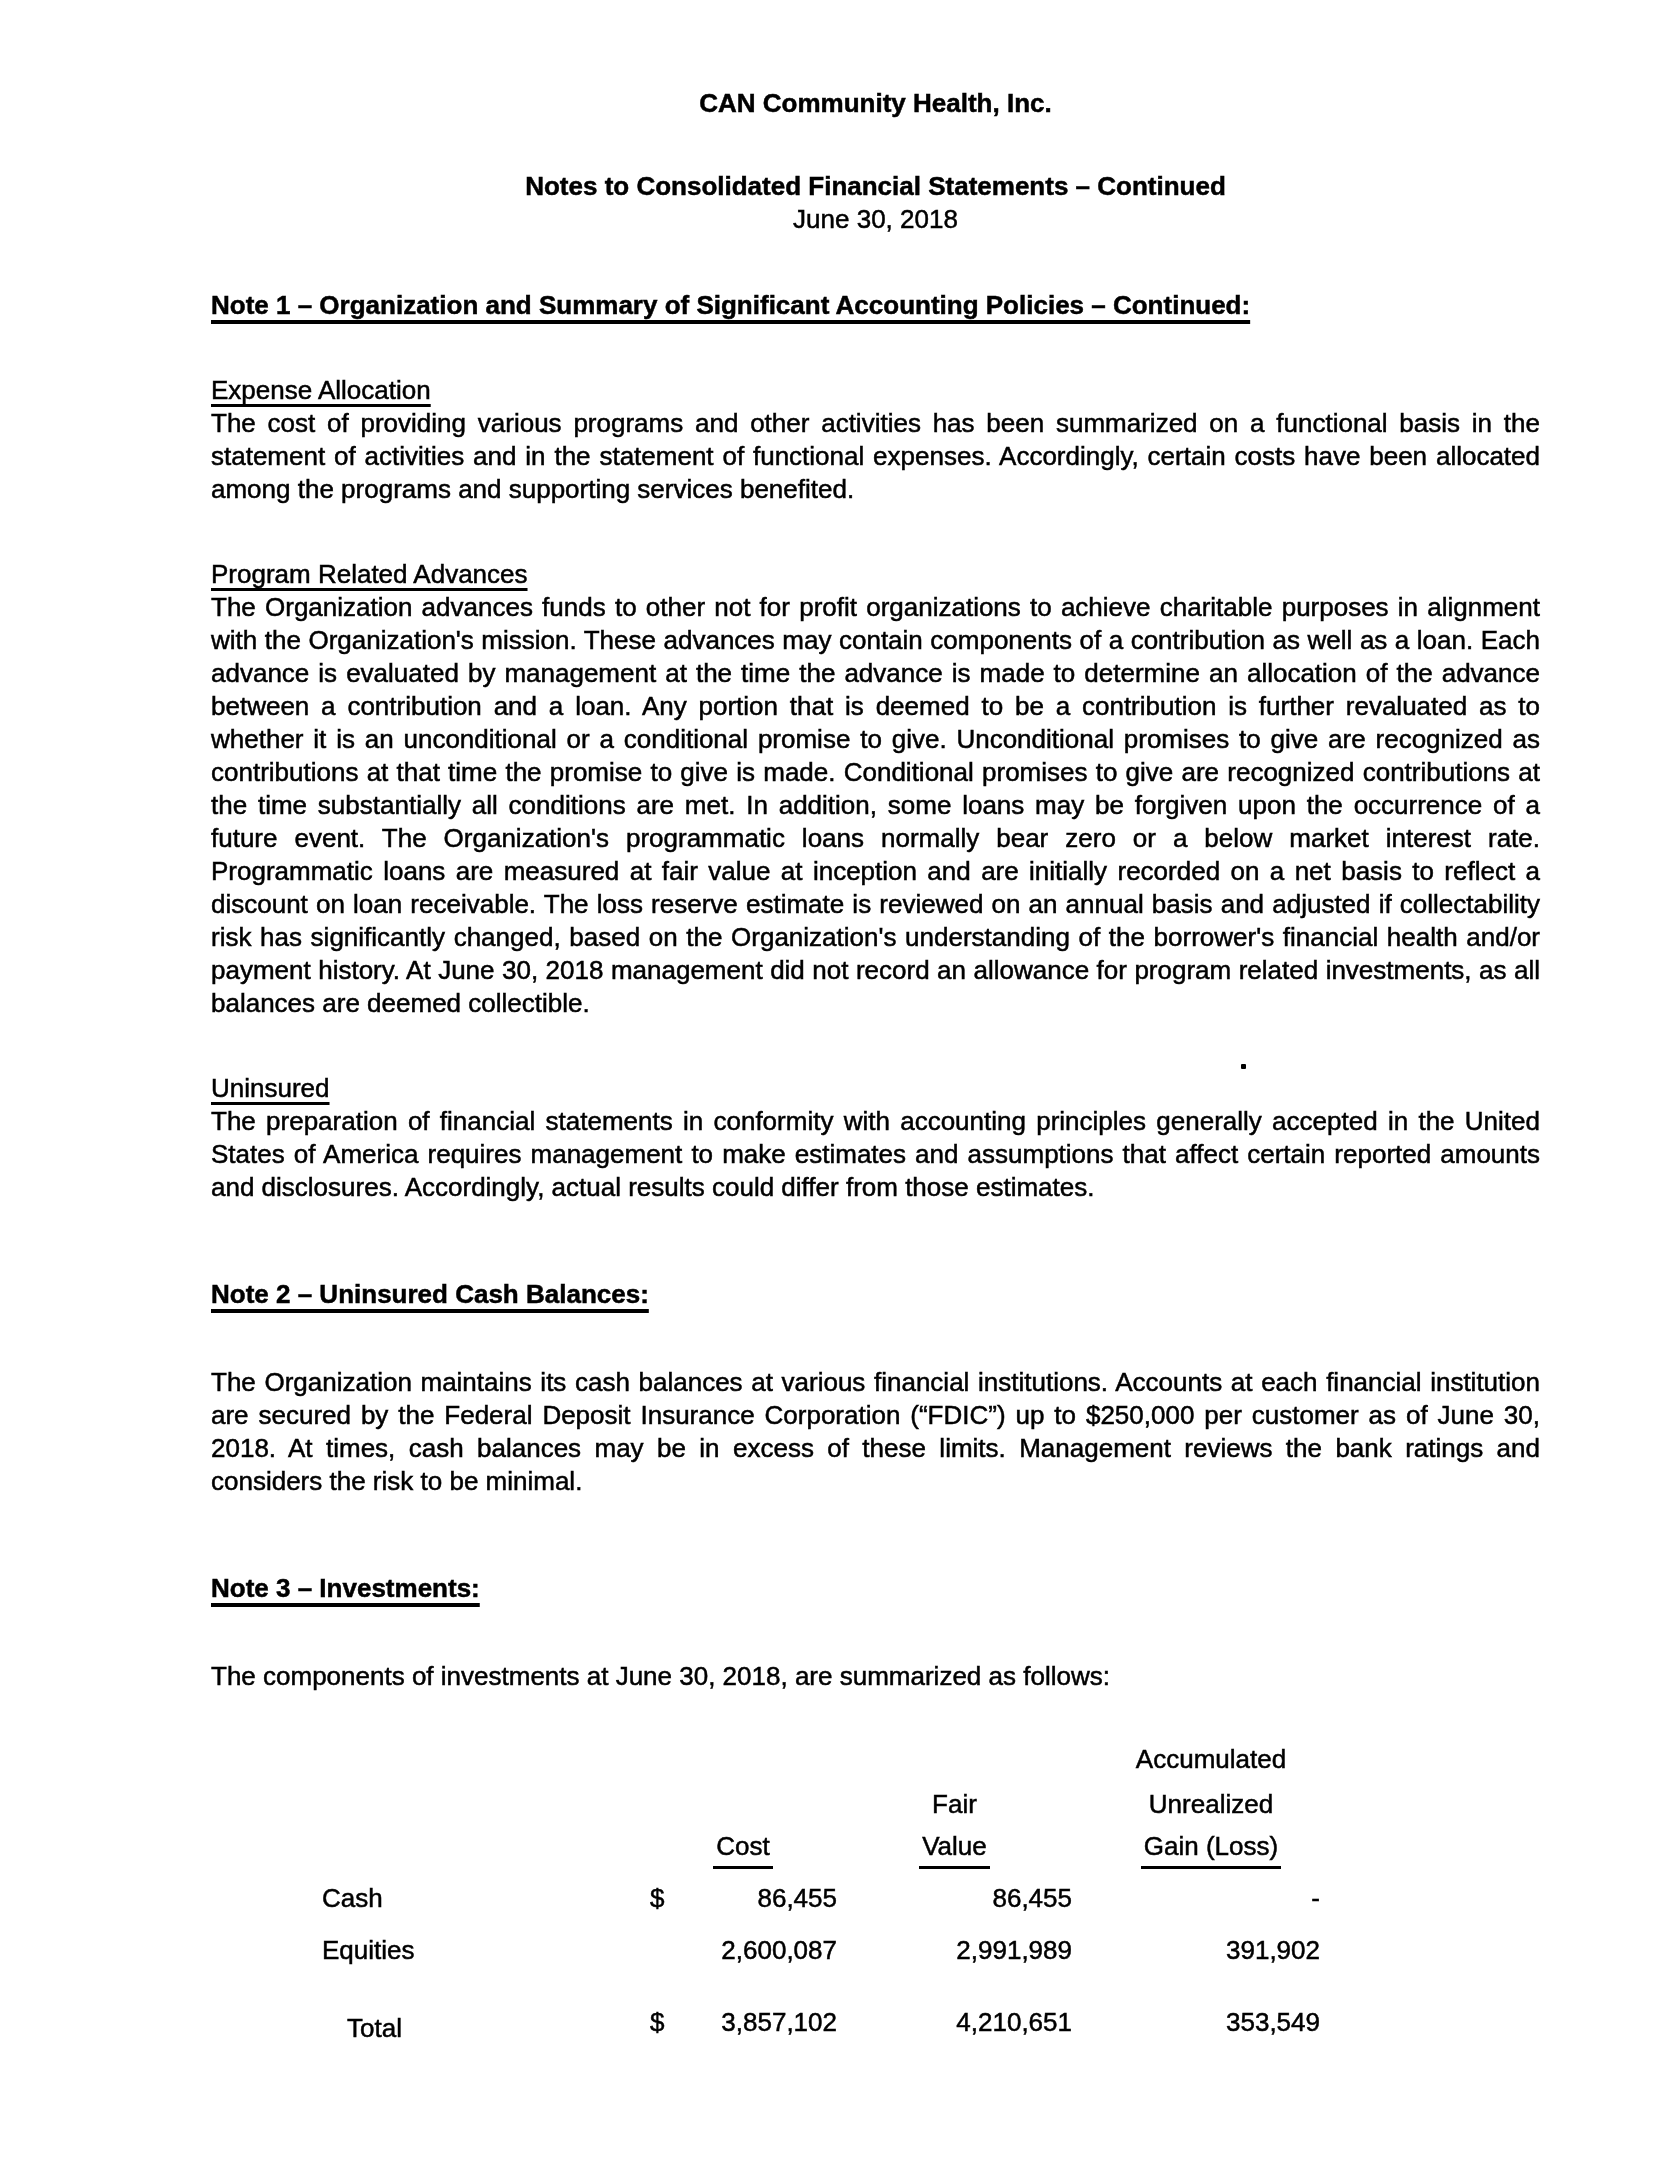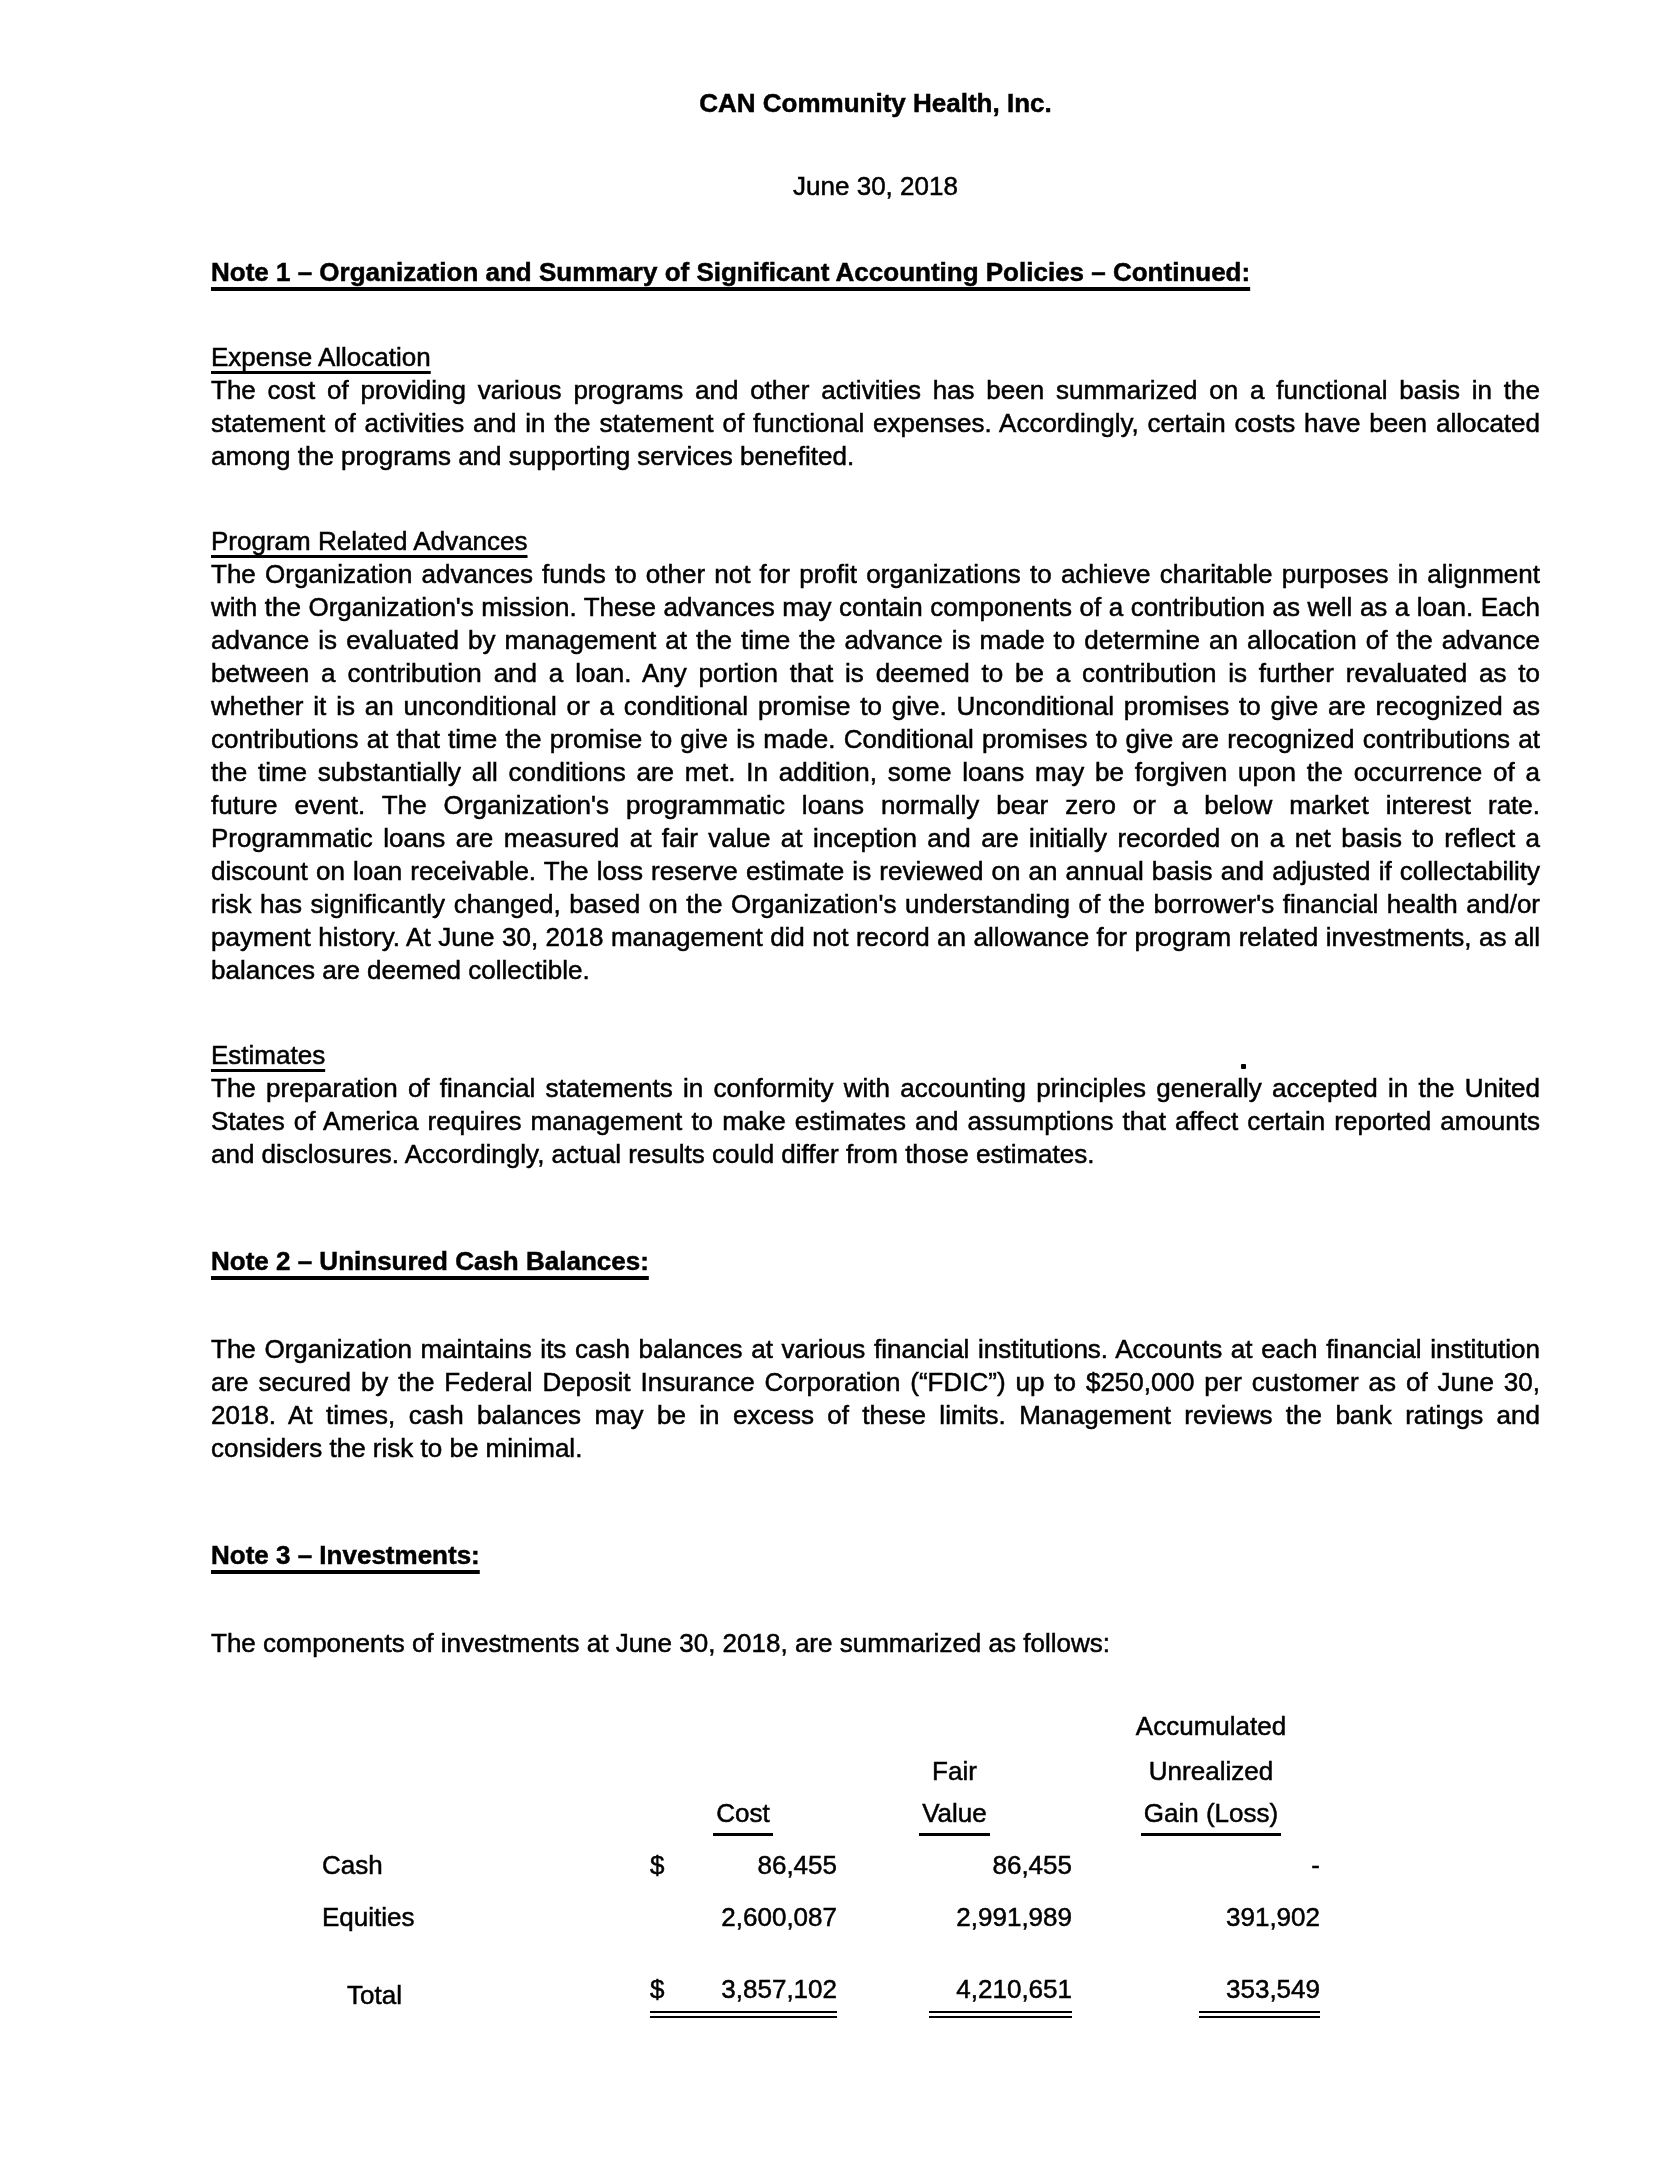--- a/index.html
+++ b/index.html
@@ -94,36 +94,37 @@
     width: 1675px;
     text-align: center;
   }
 </style>
 </head>
 <body>
 
 <div class="page">
 
   <div class="center bold title-org">CAN Community Health, Inc.</div>
+  <div class="center bold">Notes to Consolidated Financial Statements – Continued</div>
   <div class="center">June 30, 2018</div>
 
   <div class="note-heading mt-note1">Note 1 – Organization and Summary of Significant Accounting Policies – Continued:</div>
 
   <div class="mt-section">
     <div class="sub-heading">Expense Allocation</div>
     <p class="para">The cost of providing various programs and other activities has been summarized on a functional basis in the statement of activities and in the statement of functional expenses. Accordingly, certain costs have been allocated among the programs and supporting services benefited.</p>
   </div>
 
   <div class="mt-section">
     <div class="sub-heading">Program Related Advances</div>
     <p class="para">The Organization advances funds to other not for profit organizations to achieve charitable purposes in alignment with the Organization's mission. These advances may contain components of a contribution as well as a loan. Each advance is evaluated by management at the time the advance is made to determine an allocation of the advance between a contribution and a loan. Any portion that is deemed to be a contribution is further revaluated as to whether it is an unconditional or a conditional promise to give. Unconditional promises to give are recognized as contributions at that time the promise to give is made. Conditional promises to give are recognized contributions at the time substantially all conditions are met. In addition, some loans may be forgiven upon the occurrence of a future event. The Organization's programmatic loans normally bear zero or a below market interest rate. Programmatic loans are measured at fair value at inception and are initially recorded on a net basis to reflect a discount on loan receivable. The loss reserve estimate is reviewed on an annual basis and adjusted if collectability risk has significantly changed, based on the Organization's understanding of the borrower's financial health and/or payment history. At June 30, 2018 management did not record an allowance for program related investments, as all balances are deemed collectible.</p>
   </div>
 
   <div class="mt-section">
-    <div class="sub-heading">Estimates</div>
+    <div class="sub-heading">Uninsured</div>
     <p class="para">The preparation of financial statements in conformity with accounting principles generally accepted in the United States of America requires management to make estimates and assumptions that affect certain reported amounts and disclosures. Accordingly, actual results could differ from those estimates.</p>
   </div>
 
   <div class="note-heading mt-note">Note 2 – Uninsured Cash Balances:</div>
   <p class="para mt-body">The Organization maintains its cash balances at various financial institutions. Accounts at each financial institution are secured by the Federal Deposit Insurance Corporation (“FDIC”) up to $250,000 per customer as of June 30, 2018. At times, cash balances may be in excess of these limits. Management reviews the bank ratings and considers the risk to be minimal.</p>
 
   <div class="note-heading mt-note">Note 3 – Investments:</div>
   <p class="para mt-intro" style="text-align:left;">The components of investments at June 30, 2018, are summarized as follows:</p>
 
   <div class="inv-table">

